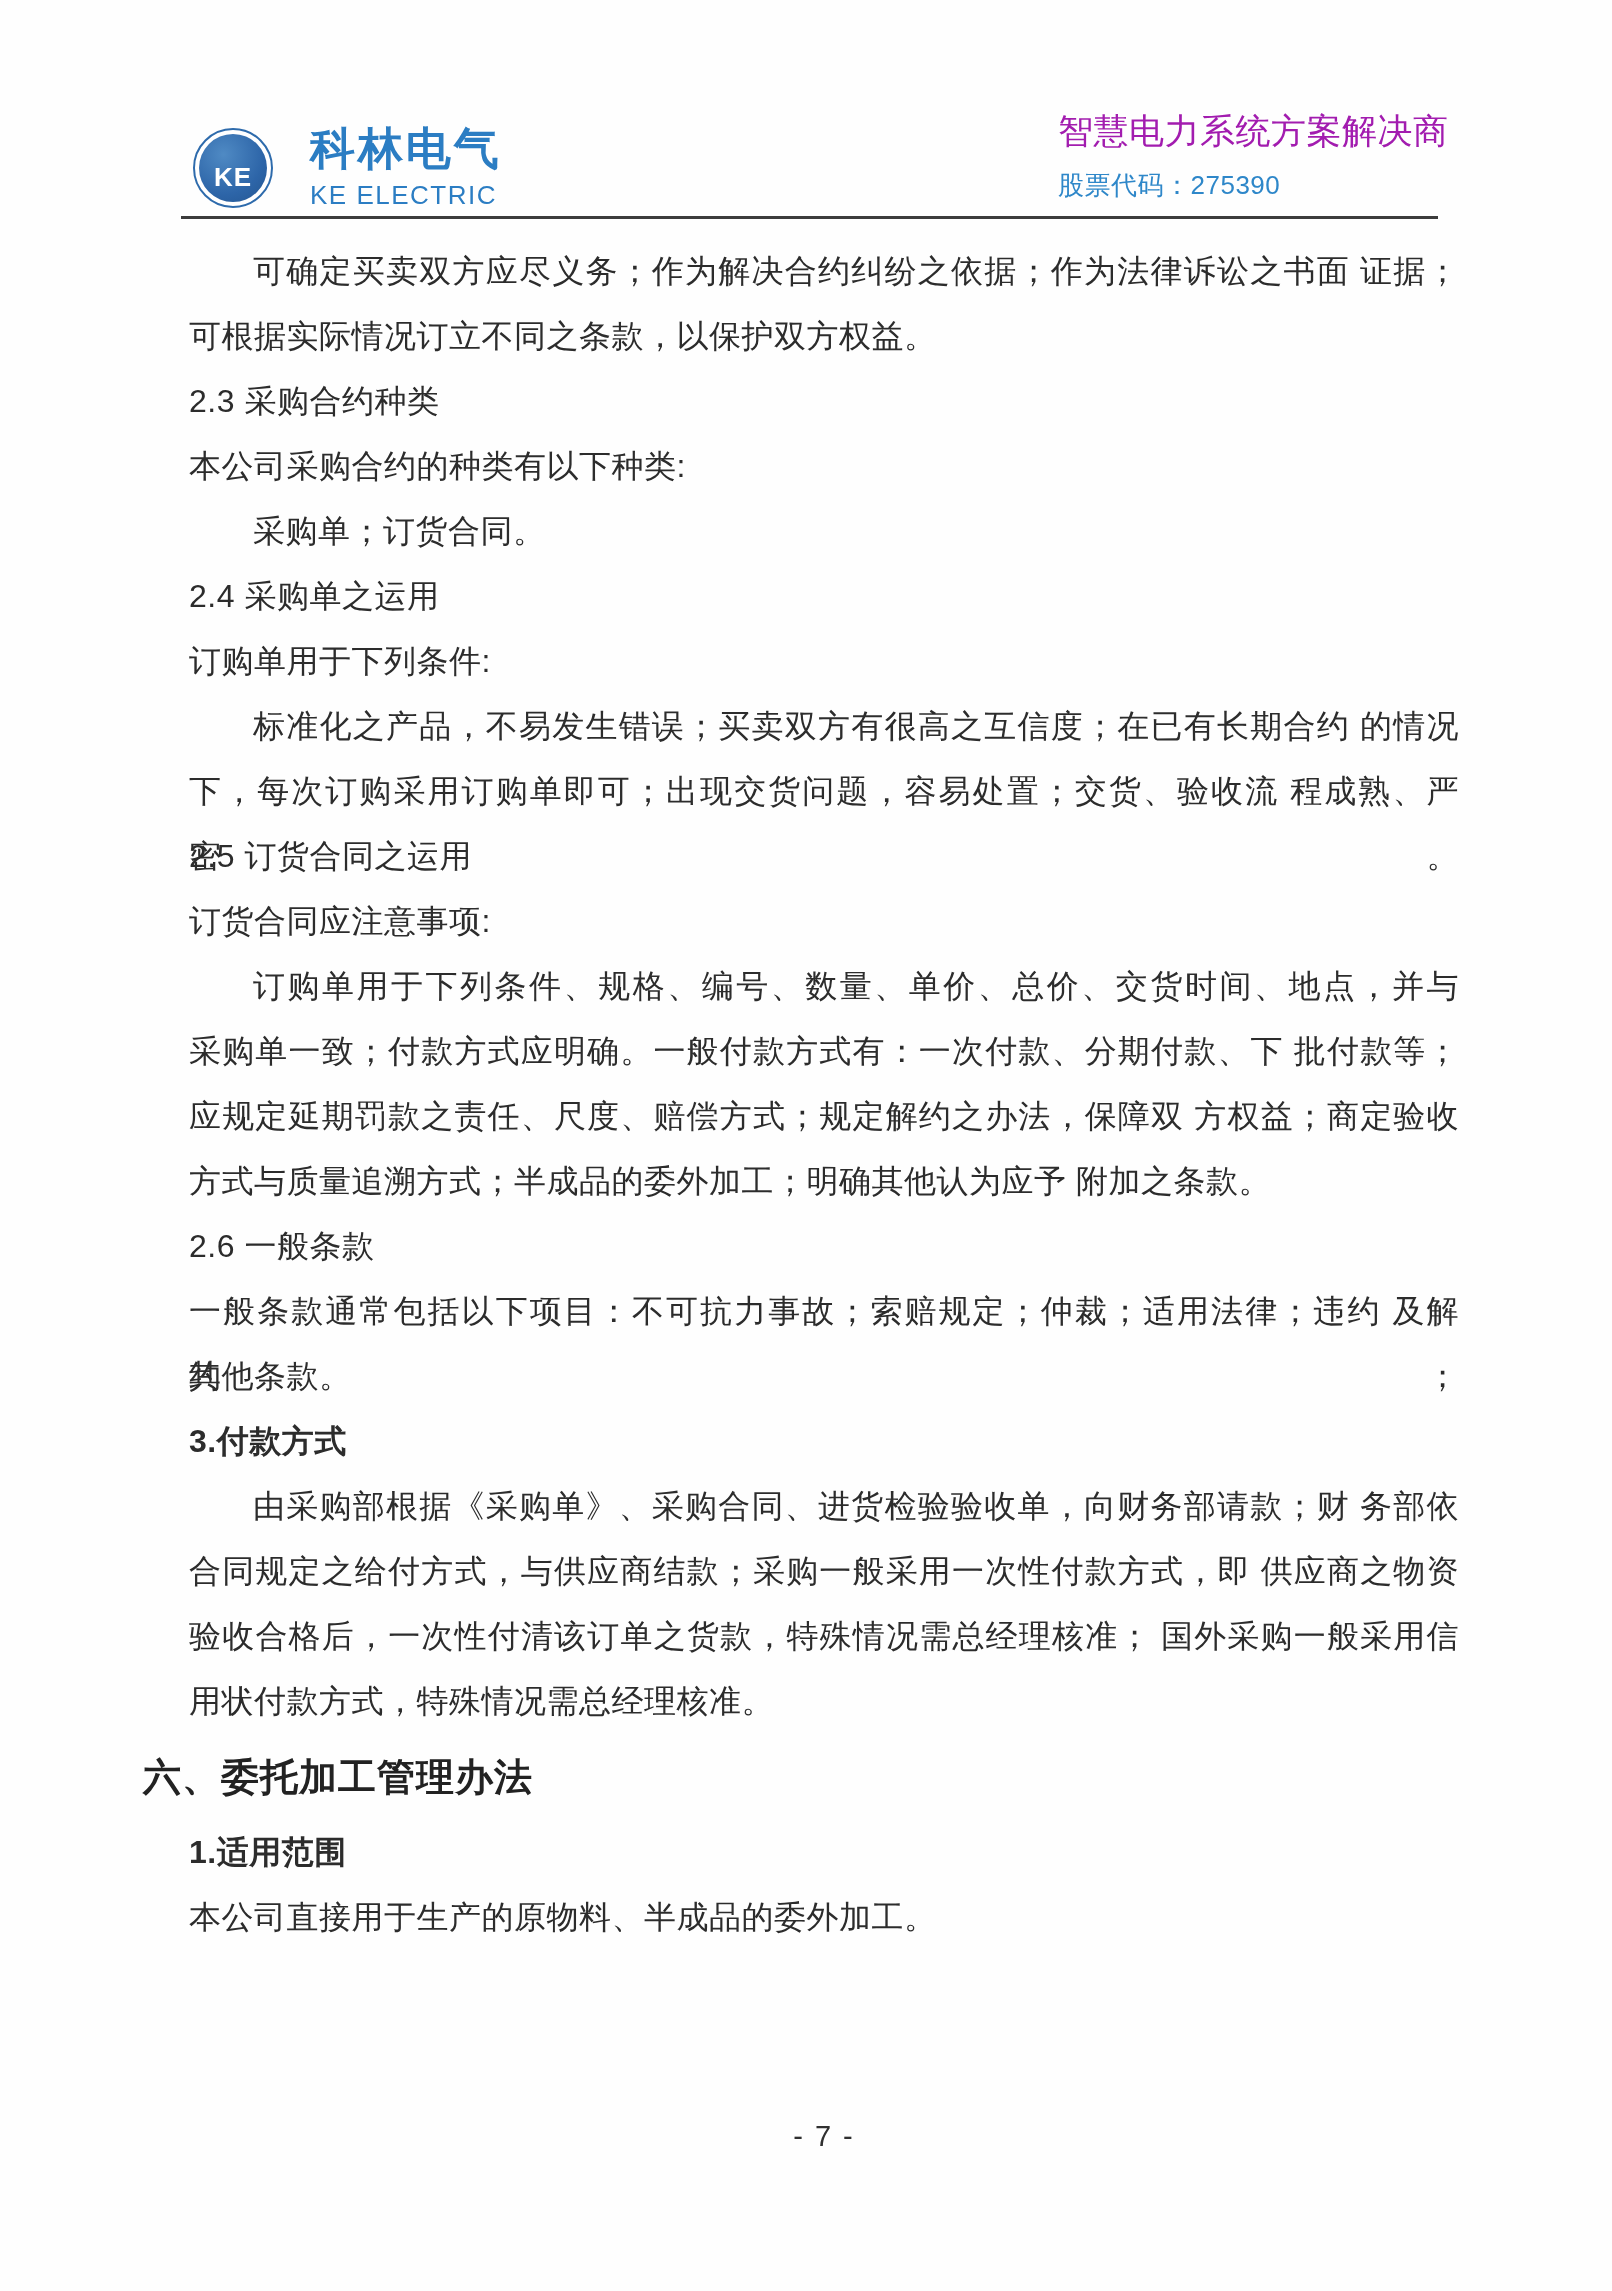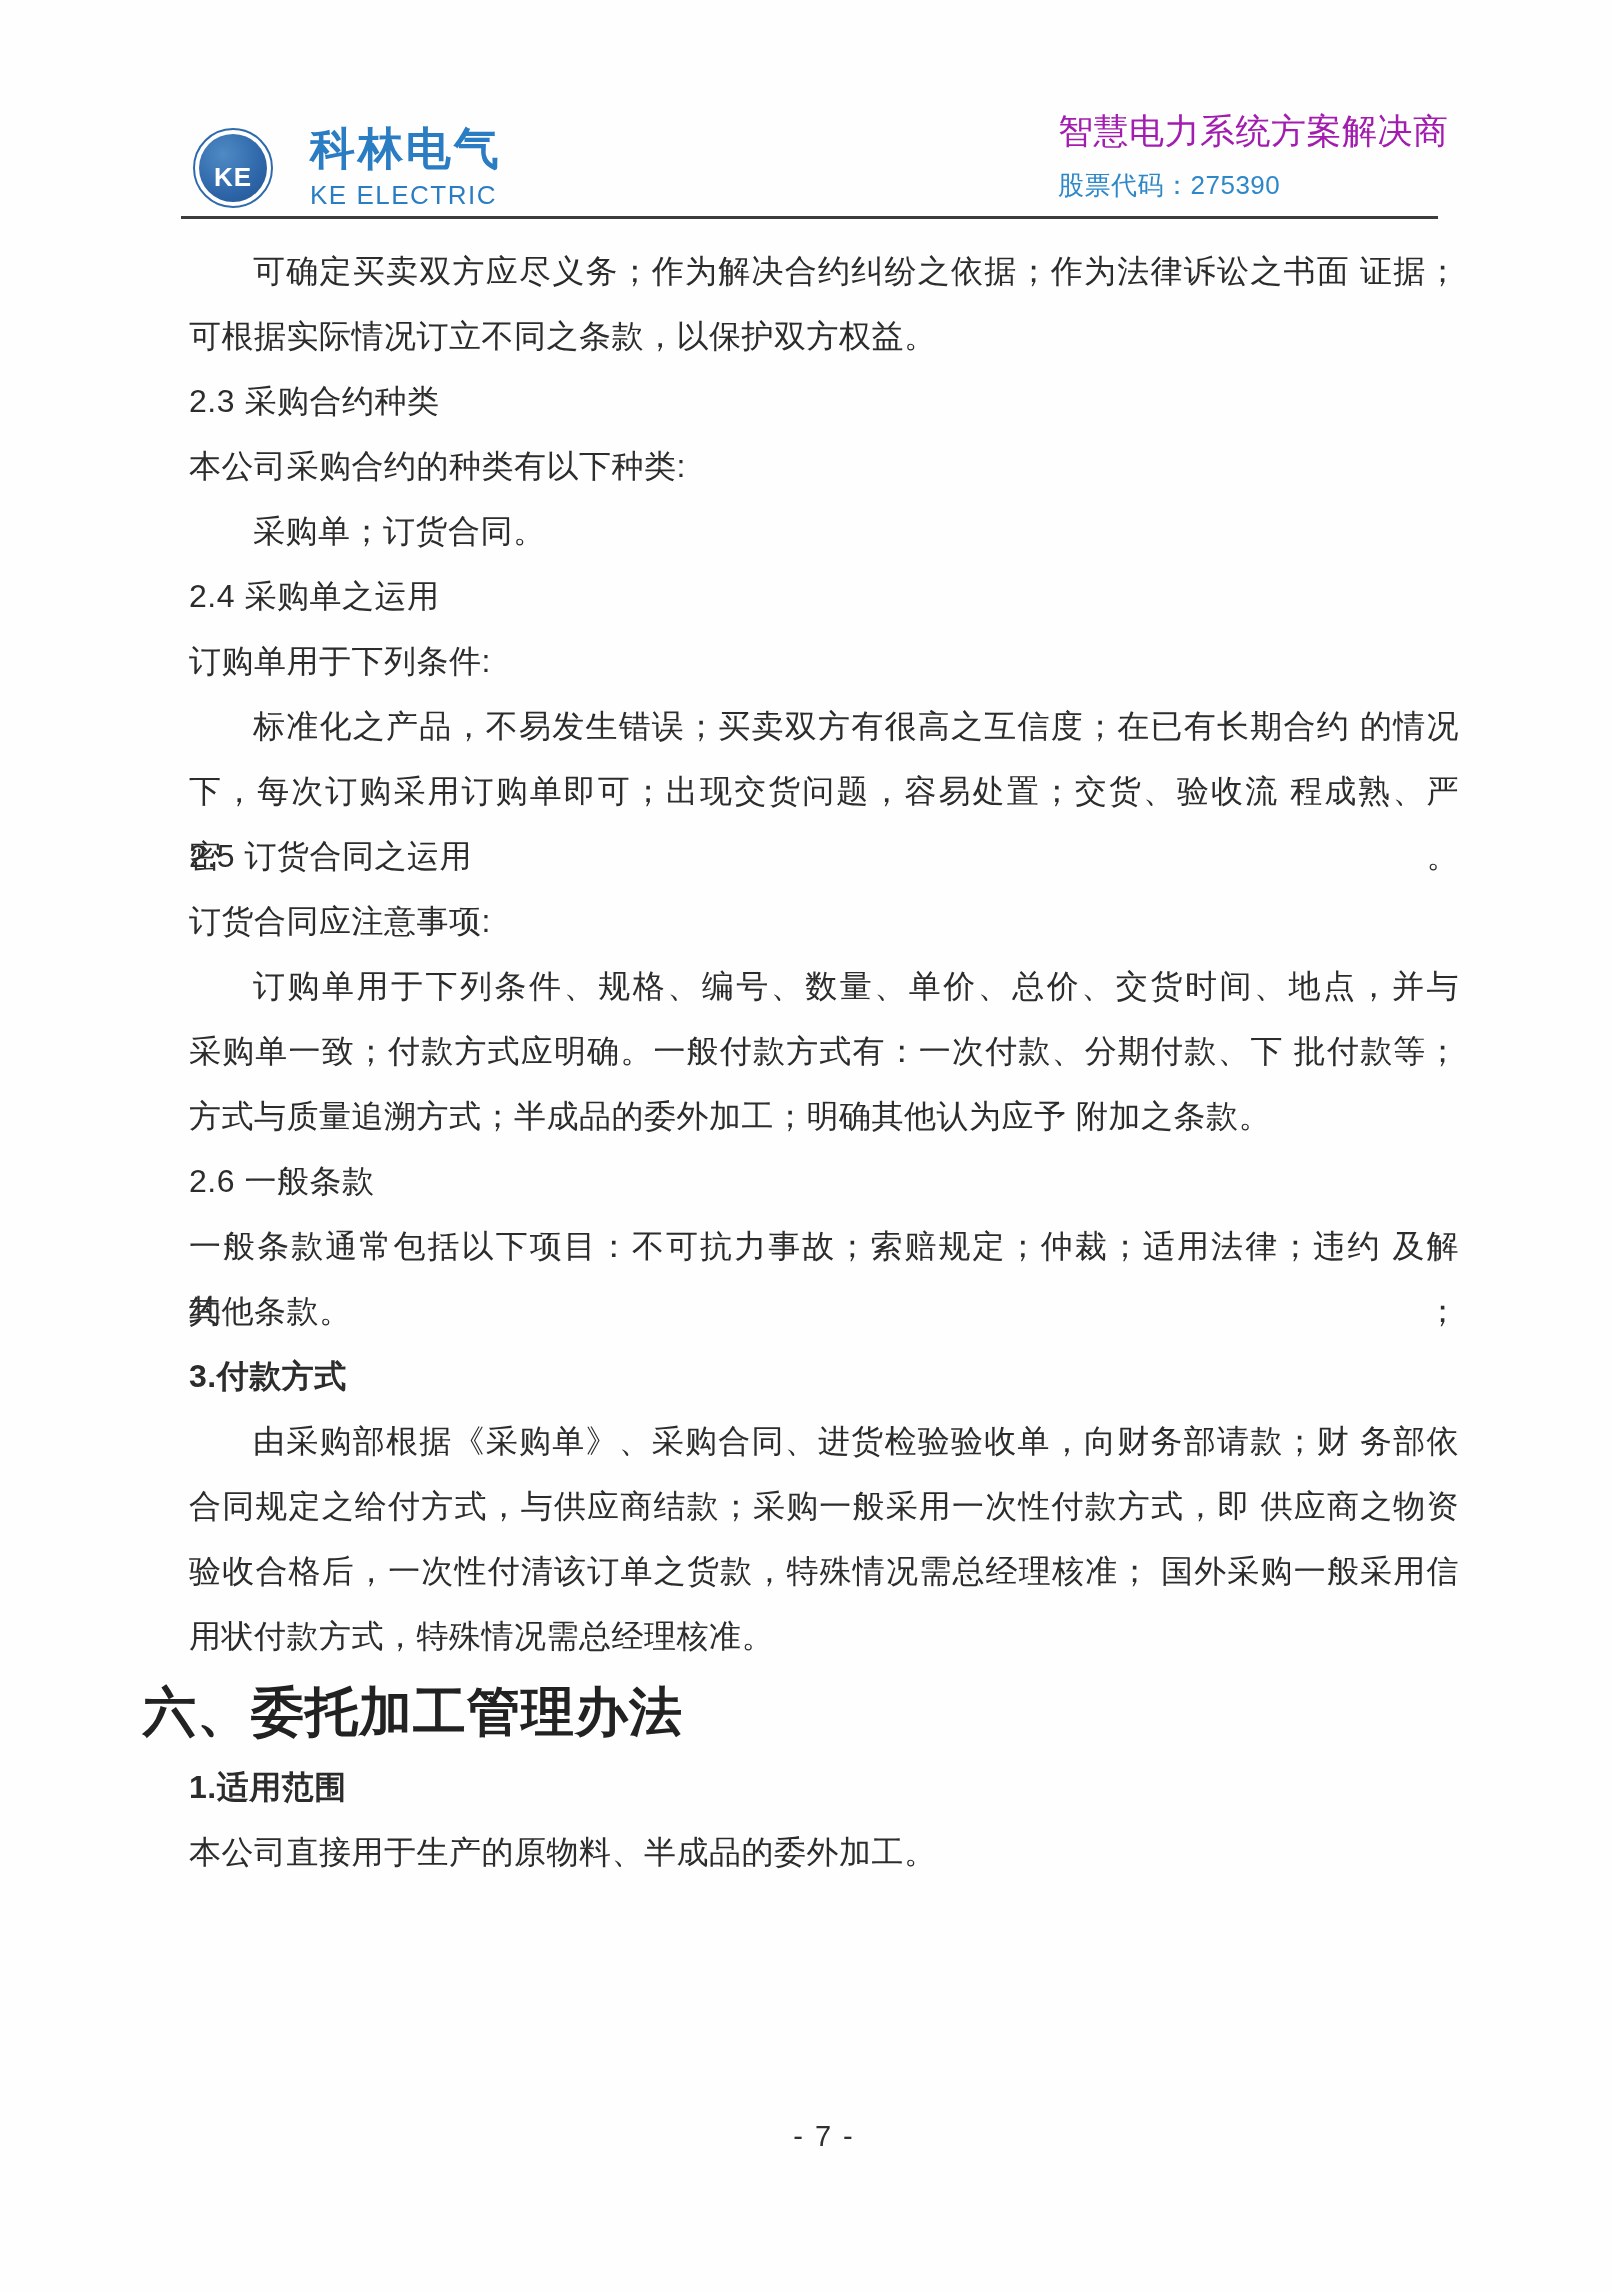--- a/index.html
+++ b/index.html
@@ -83,21 +83,21 @@
     line-height: 65px;
     height: 65px;
     letter-spacing: 0.5px;
     white-space: normal;
   }
   .line.indent { padding-left: 64px; }
   .line.just { text-align: justify; text-align-last: justify; }
   .line.h3 { font-weight: bold; }
   .line.h2 {
     font-weight: bold;
-    font-size: 53px;
+    font-size: 38px;
     height: 86px;
     line-height: 86px;
     margin-left: -46px;
     letter-spacing: 1px;
     color: #222222;
   }
 
   
   .page-footer {
     position: absolute;
@@ -138,20 +138,21 @@
       <div class="line body">本公司采购合约的种类有以下种类:</div>
       <div class="line body indent">采购单；订货合同。</div>
       <div class="line body">2.4 采购单之运用</div>
       <div class="line body">订购单用于下列条件:</div>
       <div class="line body indent just">标准化之产品，不易发生错误；买卖双方有很高之互信度；在已有长期合约 的情况</div>
       <div class="line body just">下，每次订购采用订购单即可；出现交货问题，容易处置；交货、验收流 程成熟、严密。</div>
       <div class="line body">2.5 订货合同之运用</div>
       <div class="line body">订货合同应注意事项:</div>
       <div class="line body indent just">订购单用于下列条件、规格、编号、数量、单价、总价、交货时间、地点，并与</div>
       <div class="line body just">采购单一致；付款方式应明确。一般付款方式有：一次付款、分期付款、下 批付款等；</div>
+      <div class="line body just">应规定延期罚款之责任、尺度、赔偿方式；规定解约之办法，保障双 方权益；商定验收</div>
       <div class="line body">方式与质量追溯方式；半成品的委外加工；明确其他认为应予 附加之条款。</div>
       <div class="line body">2.6 一般条款</div>
       <div class="line body just">一般条款通常包括以下项目：不可抗力事故；索赔规定；仲裁；适用法律；违约 及解约；</div>
       <div class="line body">其他条款。</div>
       <div class="line h3">3.付款方式</div>
       <div class="line body indent just">由采购部根据《采购单》、采购合同、进货检验验收单，向财务部请款；财 务部依</div>
       <div class="line body just">合同规定之给付方式，与供应商结款；采购一般采用一次性付款方式，即 供应商之物资</div>
       <div class="line body just">验收合格后，一次性付清该订单之货款，特殊情况需总经理核准； 国外采购一般采用信</div>
       <div class="line body">用状付款方式，特殊情况需总经理核准。</div>
       <div class="line h2">六、委托加工管理办法</div>

